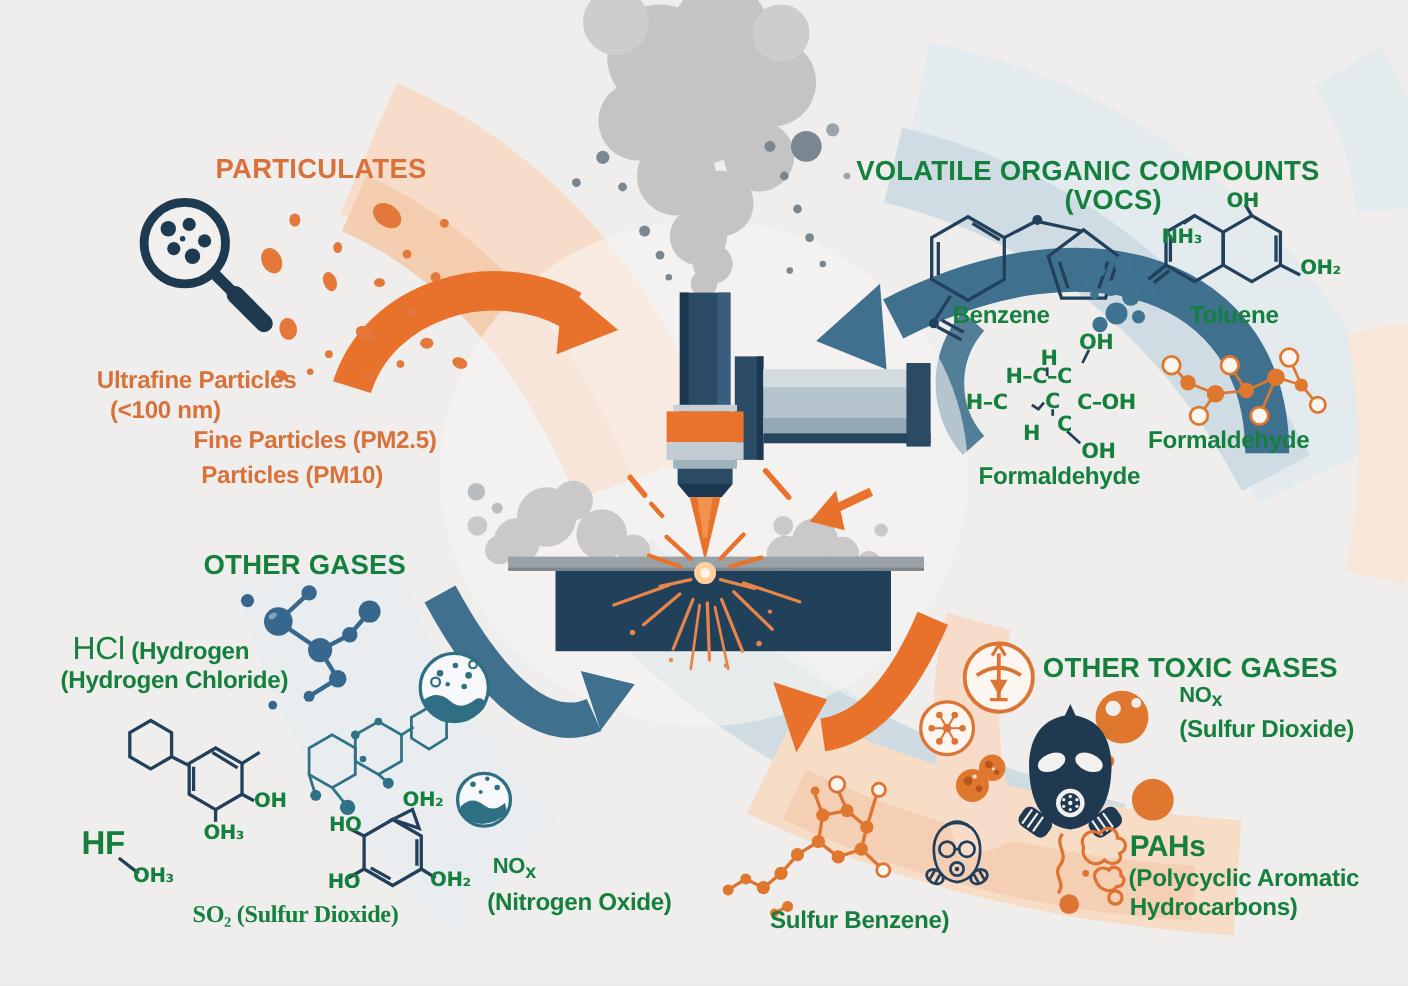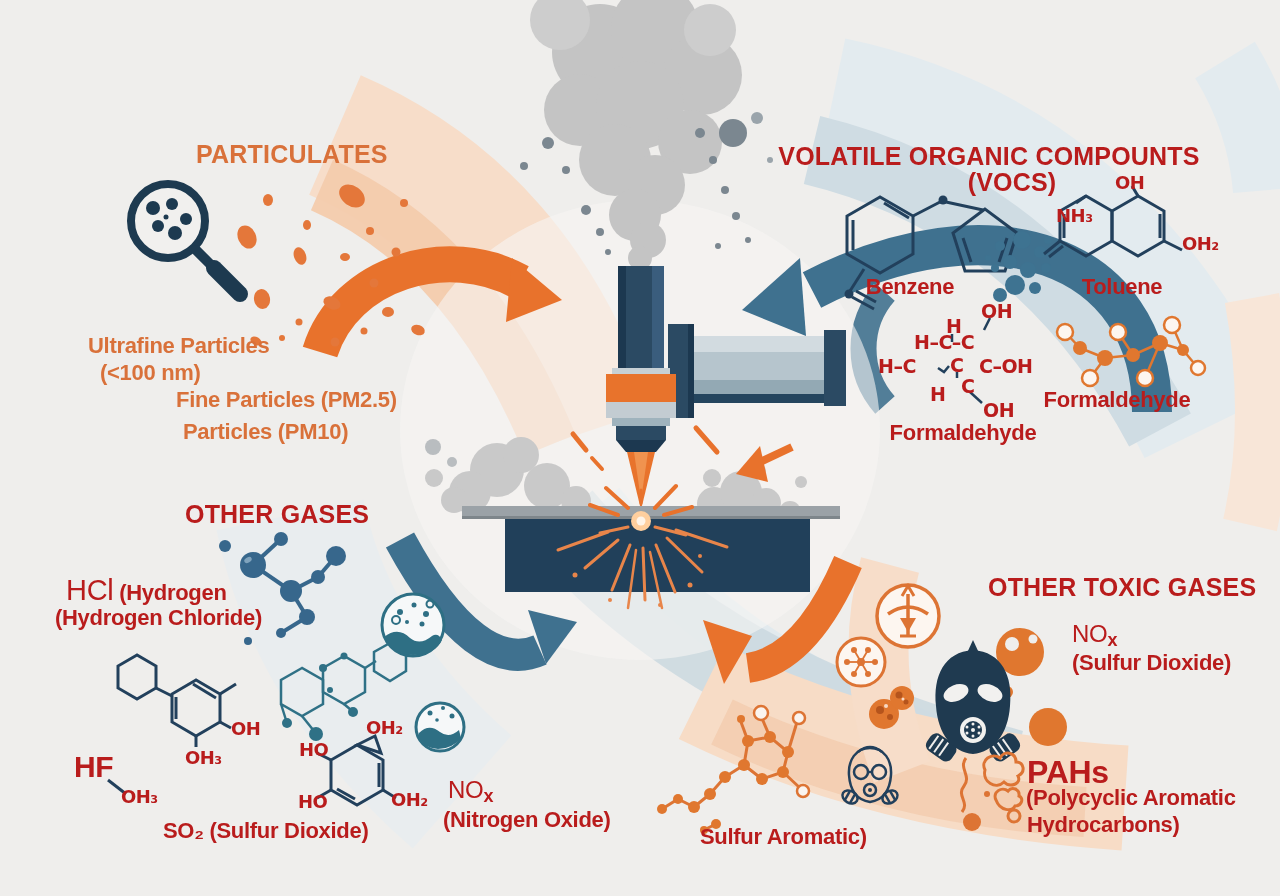--- a/index.html
+++ b/index.html
@@ -1,30 +1,30 @@
 <!DOCTYPE html>
 <html><head>
 <meta charset="utf-8">
 <style>
   html,body{margin:0;padding:0;background:#e8e7e5;}
   .stage{position:relative;width:1280px;height:896px;background:#efeeec;overflow:hidden;
          font-family:"Liberation Sans",sans-serif;}
   svg.art{position:absolute;left:0;top:0;}
   .lbl{position:absolute;line-height:1.1;white-space:nowrap;letter-spacing:-0.3px;}
-  .navy{color:#b91c1c;}
+  .navy{color:#15803d;}
   .orange{color:#d9713a;}
   .h1{font-size:25px;font-weight:700;letter-spacing:0.2px;}
   .b22{font-size:22px;font-weight:700;}
   .s22{font-size:22px;font-weight:600;}
   .chem{font-family:"DejaVu Sans","Liberation Sans",sans-serif;font-size:18px;font-weight:700;letter-spacing:-0.5px;}
   .chem20{font-family:"DejaVu Sans","Liberation Sans",sans-serif;font-size:19px;font-weight:700;letter-spacing:-0.5px;}
-  .big{font-size:24px;font-weight:400;}
+  .big{font-size:20px;font-weight:700;}
   .subx{font-size:18px;font-weight:700;vertical-align:-4px;}
   .ctr{transform:translateX(-50%);}
-  .formula{font-family:Liberation Sans, sans-serif;}
+  .formula{font-family:Liberation Serif, serif;margin-left:12px;}
 </style>
 </head>
 <body>
 
 <div class="stage">
 
 <svg class="art" width="1280" height="896" viewBox="0 0 1280 896">
 
   <g>
     <path d="M 335,135 Q 520,215 592,430" stroke="#f7ddc9" stroke-width="130" fill="none"></path>
@@ -555,21 +555,21 @@
 <div class="lbl navy chem" style="left:231px;top:719px;">OH</div>
 <div class="lbl navy chem" style="left:185px;top:748px;">OH₃</div>
 <div class="lbl navy chem" style="left:366px;top:718px;">OH₂</div>
 <div class="lbl navy chem" style="left:299px;top:740px;">HO</div>
 <div class="lbl navy chem" style="left:298px;top:792px;">HO</div>
 <div class="lbl navy chem" style="left:391px;top:790px;">OH₂</div>
 <div class="lbl navy s22 formula" style="left:163px;top:819px;">SO₂ (Sulfur Dioxide)</div>
 <div class="lbl navy" style="left:448px;top:777px;"><span class="big">NO</span><span class="subx">x</span></div>
 <div class="lbl navy s22" style="left:443px;top:808px;">(Nitrogen Oxide)</div>
 
-<div class="lbl navy h1" style="left:948px;top:574px;margin-left:40px;">OTHER TOXIC GASES</div>
+<div class="lbl navy h1" style="left:948px;top:594px;">OTHER TOXIC GASES</div>
 <div class="lbl navy" style="left:1072px;top:621px;"><span class="big">NO</span><span class="subx">x</span></div>
 <div class="lbl navy s22" style="left:1072px;top:651px;">(Sulfur Dioxide)</div>
-<div class="lbl navy" style="left:1027px;top:755px;font-size:32px;font-weight:700;">PAHs</div>
+<div class="lbl navy" style="left:1027px;top:755px;font-size:27px;font-weight:700;">PAHs</div>
 <div class="lbl navy s22" style="left:1026px;top:786px;">(Polycyclic Aromatic</div>
 <div class="lbl navy s22" style="left:1027px;top:813px;">Hydrocarbons)</div>
-<div class="lbl navy s22" style="left:700px;top:825px;">Sulfur Aromatic)</div>
+<div class="lbl navy s22" style="left:700px;top:825px;">Sulfur Benzene)</div>
 
 </div>
 
 </body></html>

